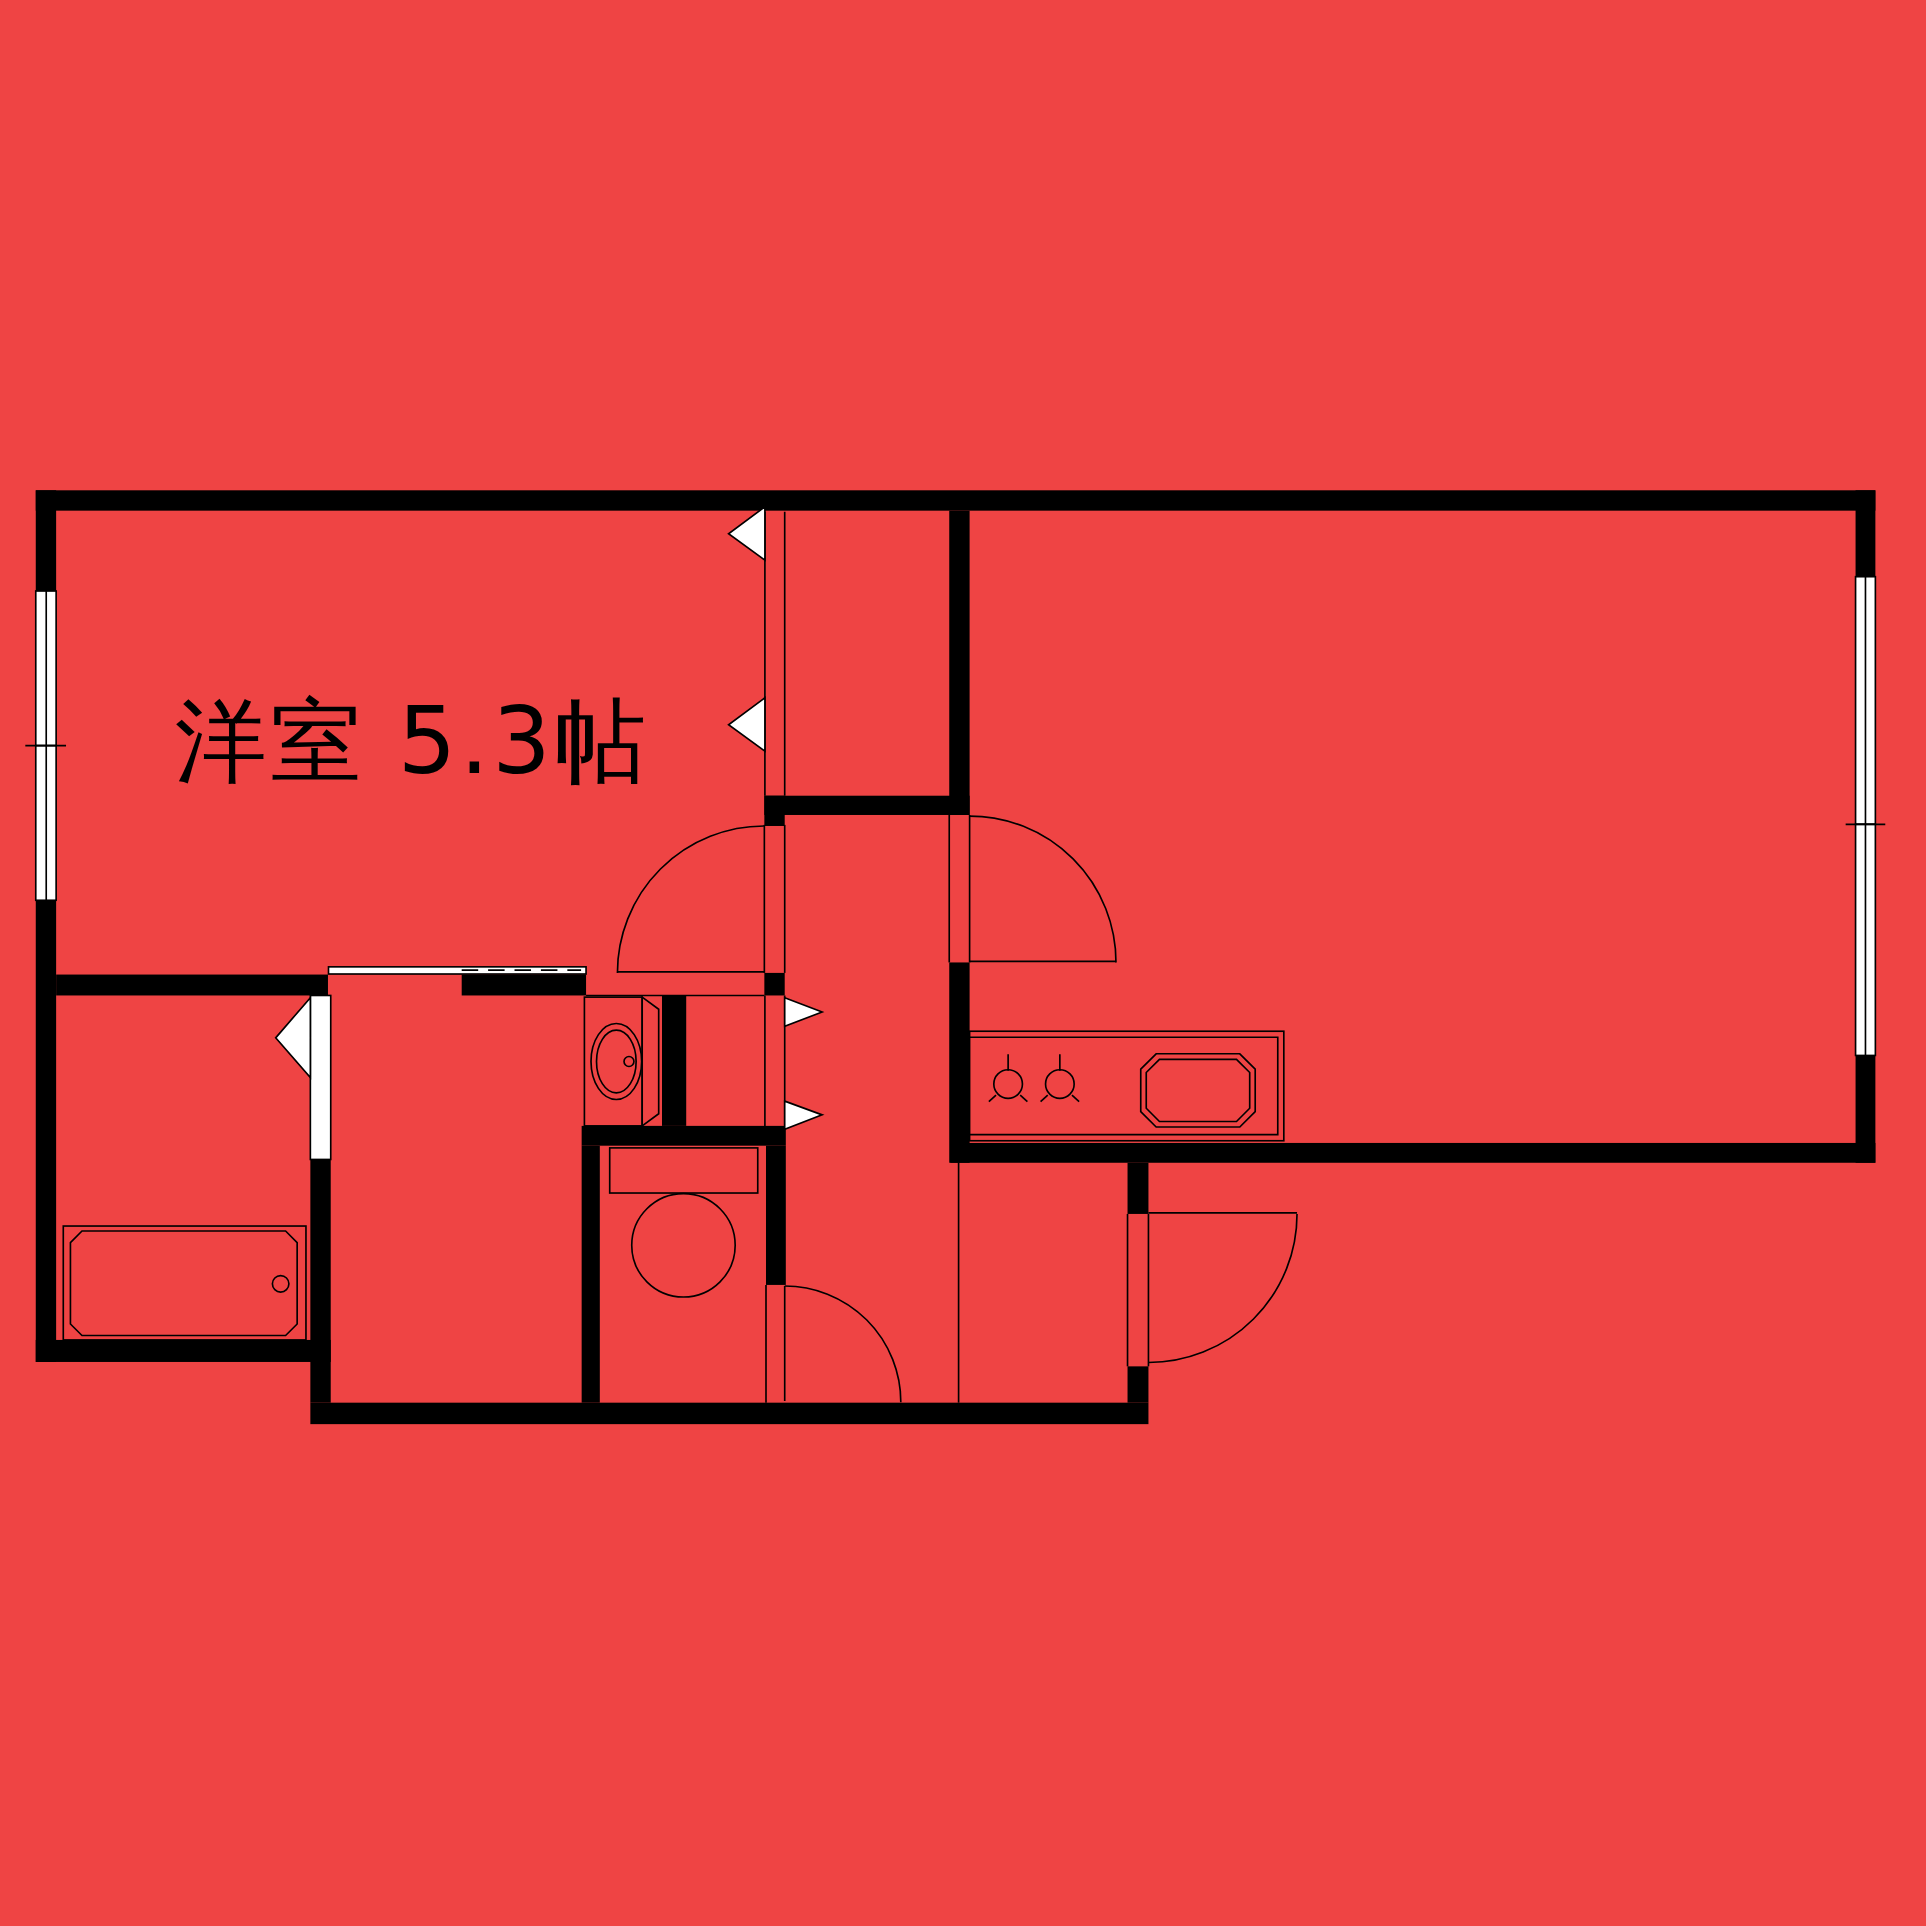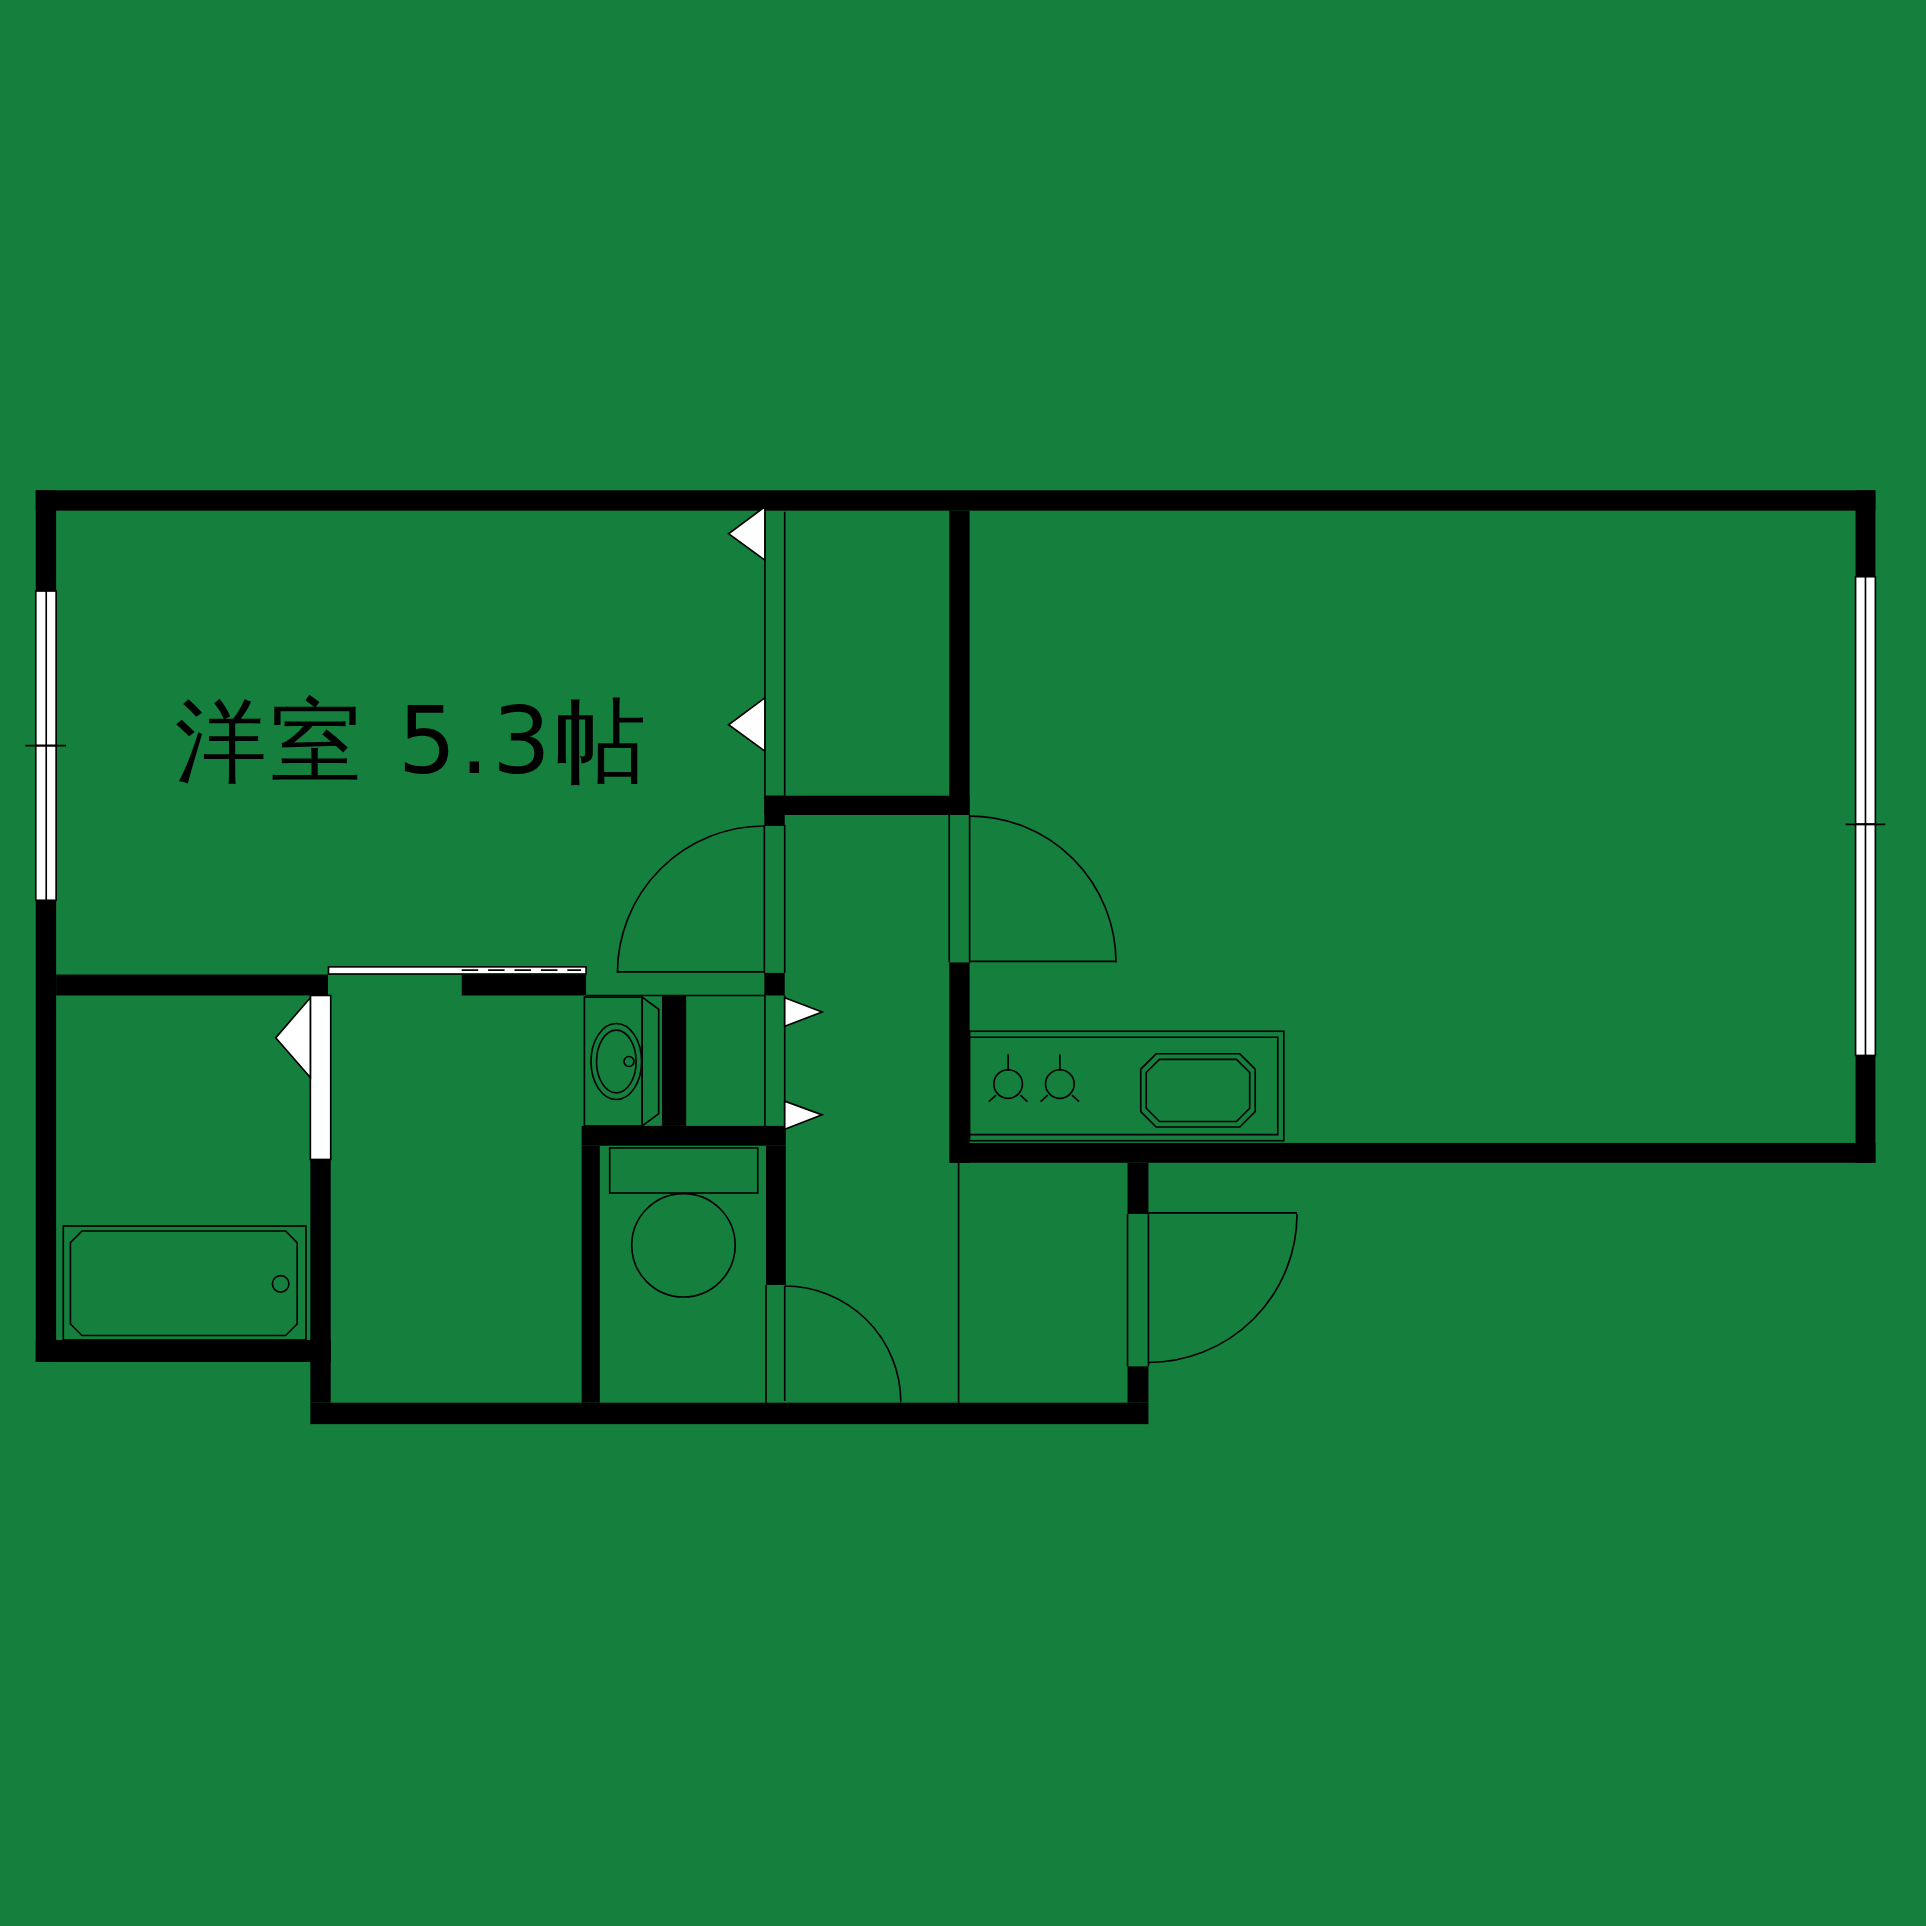--- a/index.html
+++ b/index.html
@@ -1,17 +1,17 @@
 <!DOCTYPE html>
 <html style="font-size:8.8px"><head>
 <meta charset="utf-8">
 <style>
   html,body{margin:0;padding:0;background:#ffffff;}
   body{width:1926px;height:1926px;position:relative;font-family:"DejaVu Sans","Liberation Sans",sans-serif;}
-  .stage{position:absolute;left:0;top:0;width:1926px;height:1926px;background:#15803d;}
+  .stage{position:absolute;left:0;top:0;width:1926px;height:1926px;background:#ef4444;}
   svg{position:absolute;left:0;top:0;width:1926px;height:1926px;display:block;}
   svg .wall{fill:#000000;stroke:none;}
   svg .thin{fill:none;stroke:#000000;stroke-width:3;}
   svg .thinw{fill:#ffffff;stroke:#000000;stroke-width:3;}
   svg .dash{fill:none;stroke:#000000;stroke-width:3;stroke-dasharray:30 18;}
   .room-label{
     position:absolute;color:#000000;white-space:nowrap;
     transform:translate(-50%,-50%);letter-spacing:3.3px;font-weight:400;
   }
 </style>

